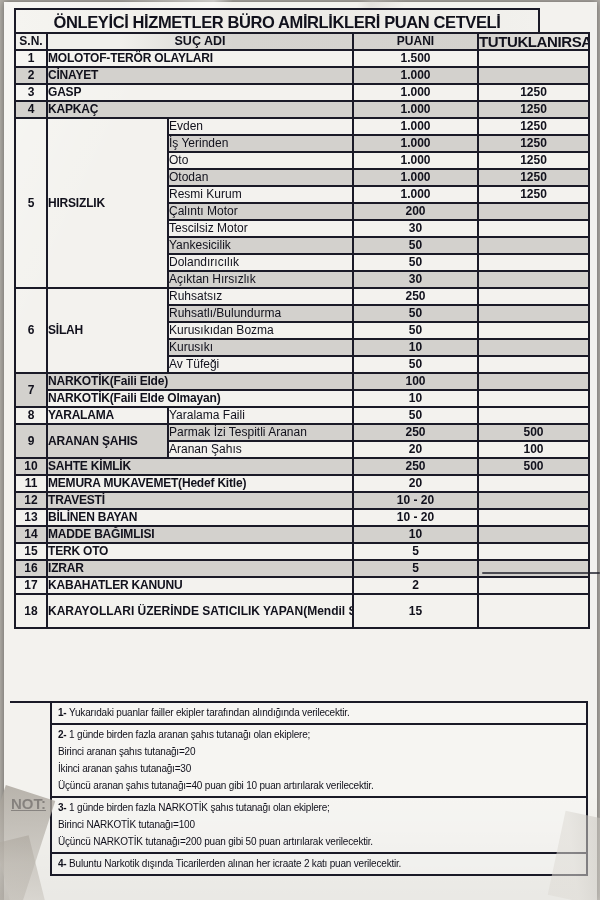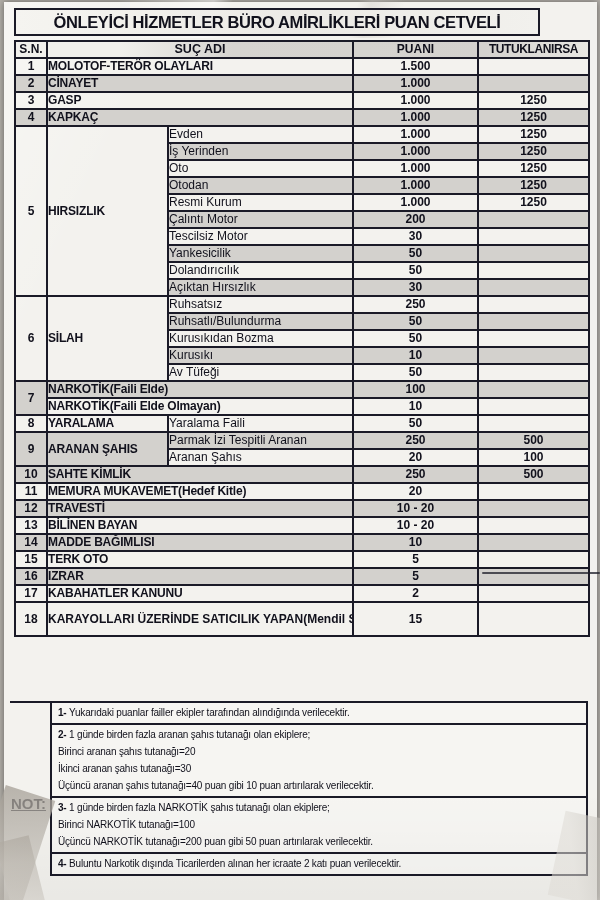--- a/index.html
+++ b/index.html
@@ -27,35 +27,35 @@
   }
   .title-box{
     position:absolute;left:14px;top:8px;width:526px;height:28px;
     border:2px solid var(--border);
     background:linear-gradient(90deg,#f5f4f0 0%,#eceae6 55%,#f2f1ed 100%);
     display:flex;align-items:center;justify-content:center;
     font-weight:bold;font-size:16.5px;letter-spacing:-.4px;
     white-space:nowrap;
   }
   table.score{
-    position:absolute;left:14px;top:40px;width:574px;
+    position:absolute;left:14px;top:32px;width:574px;
     border-collapse:collapse;table-layout:fixed;
     border:2px solid var(--border);
   }
   table.score th, table.score td{
     border:2px solid var(--border);
     height:16px;line-height:15px;
     padding:0;overflow:hidden;white-space:nowrap;
     font-size:12px;
   }
   thead tr{
     background:linear-gradient(90deg,#f1f0ec 0%,#f1f0ec 18%,#d6d4d0 38%,#d4d2ce 82%,#e9e7e3 100%);
   }
   thead th{height:26px;line-height:26px;font-weight:bold;text-align:center;}
-  thead th.tutuk{font-size:12px;letter-spacing:-.4px;}
+  thead th.tutuk{font-size:15px;letter-spacing:-.4px;}
   thead th.crime{font-size:12.5px;}
   tr.shaded{background:var(--shade);}
   td.sn{text-align:center;font-weight:bold;}
   td.group{text-align:left;font-weight:bold;padding-left:3px;letter-spacing:-.2px;}
   td.sub{text-align:left;font-weight:normal;padding-left:4px;font-size:12.5px;}
   td.crime{text-align:left;font-weight:bold;font-size:12.5px;letter-spacing:-.2px;margin-left:40px;}
   td.puan, td.tutuk{text-align:center;font-weight:bold;font-size:12.5px;}
   tr.tall td{height:34px;}
   td.crime18{
     text-align:center;font-weight:bold;font-size:10.5px;line-height:12.5px;

